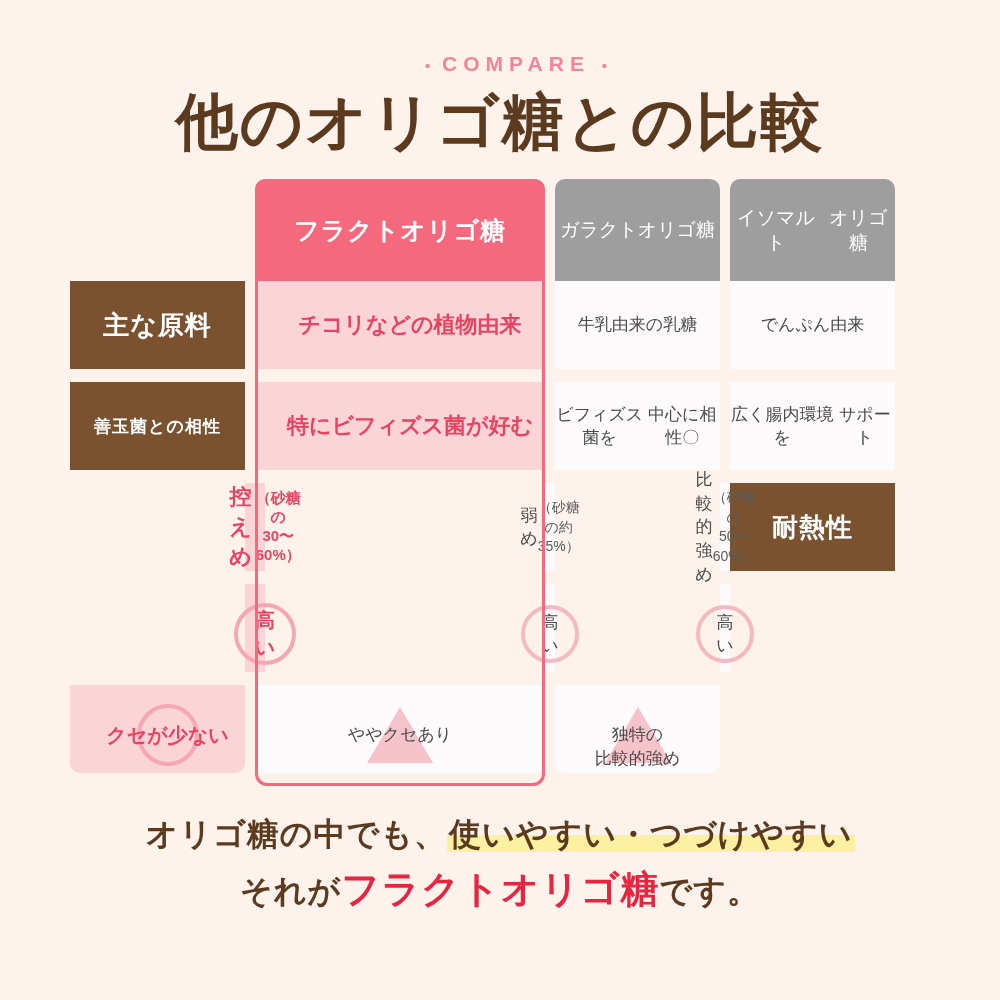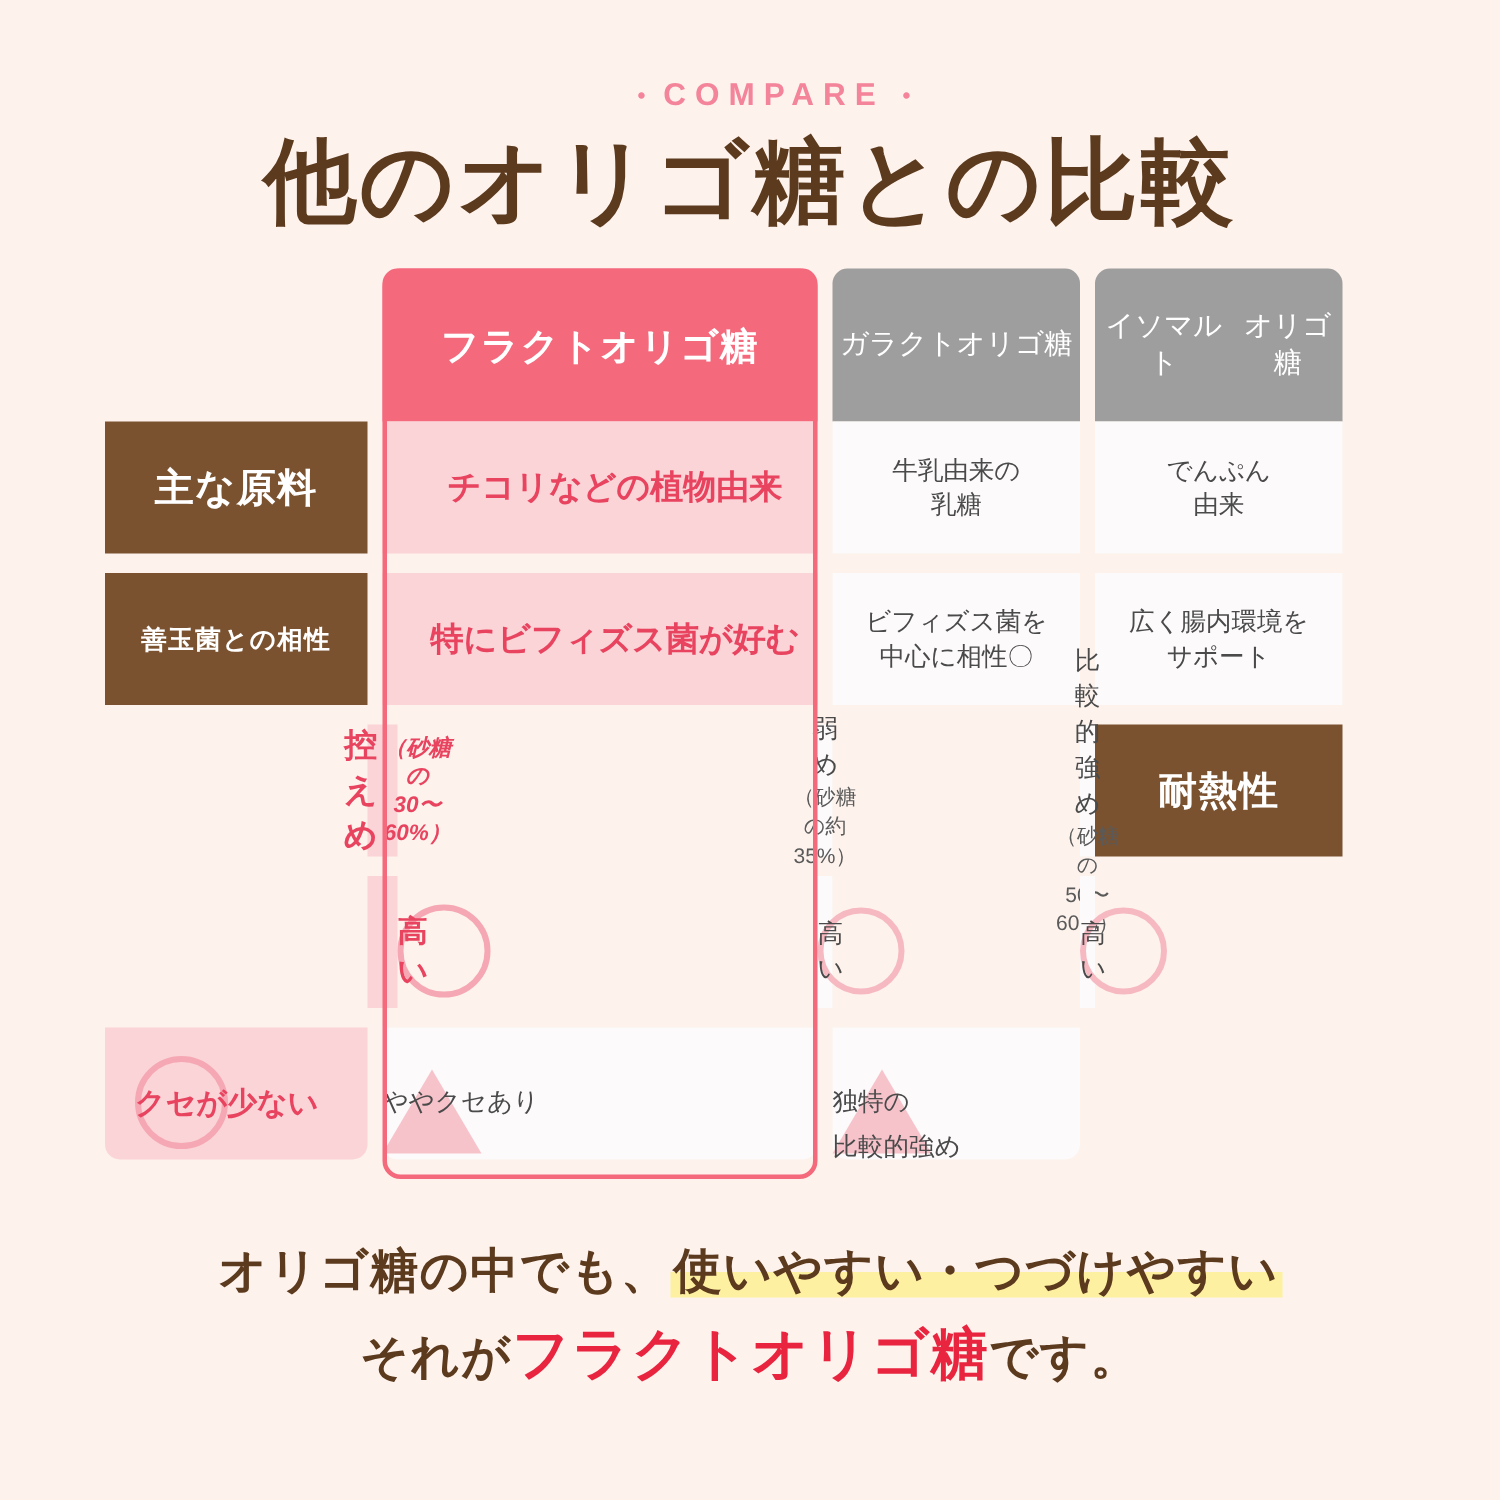--- a/index.html
+++ b/index.html
@@ -111,21 +111,20 @@
     margin-bottom: 5px;
     text-align: center;
     position: relative;
     z-index: 2;
     padding-left: 20px;
   }
   .cell-main .sub {
     font-size: 15px;
     font-weight: bold;
     margin-left: 4px;
-    font-style: italic;
   }
   .cell-main.last { margin-bottom: 0; border-radius: 0 0 10px 10px; }
 
   
   .highlight-frame {
     position: absolute;
     top: 0;
     left: 185px;
     width: 290px;
     height: 100%;
@@ -135,37 +134,38 @@
     pointer-events: none;
     z-index: 3;
   }
 
   
   .cell-other {
     background: #fcfafa;
     color: #4a4a4a;
     font-size: 17px;
     display: flex;
-    flex-direction: column;
+    flex-direction: row;
     align-items: center;
     justify-content: center;
     height: 88px;
     margin-bottom: 13px;
     text-align: center;
     line-height: 1.4;
     position: relative;
   }
   .cell-other .note { font-size: 14px; color: #5a5a5a; }
   .cell-other.last { border-radius: 0 0 10px 10px; }
 
   
   .mark-wrap {
     position: relative;
     display: flex;
     align-items: center;
+    justify-content: center;
     width: 100%;
     height: 100%;
     margin-top: 12px;
   }
   .mark-circle {
     position: absolute;
     width: 58px;
     height: 58px;
     border: 4px solid #f6b9c2;
     border-radius: 50%;
@@ -190,21 +190,21 @@
   }
   .mark-text.pink {
     color: #e8445f;
     font-weight: bold;
     font-size: 20px;
   }
 
   
   .footer {
     text-align: center;
-    margin-top: 40px;
+    margin-top: 27px;
     color: #5c3a1e;
   }
   .footer .line1 {
     font-size: 32px;
     font-weight: bold;
     letter-spacing: 1px;
     line-height: 1.35;
   }
   .footer .hl {
     background: linear-gradient(transparent 52%, #fdf0a0 52%);

